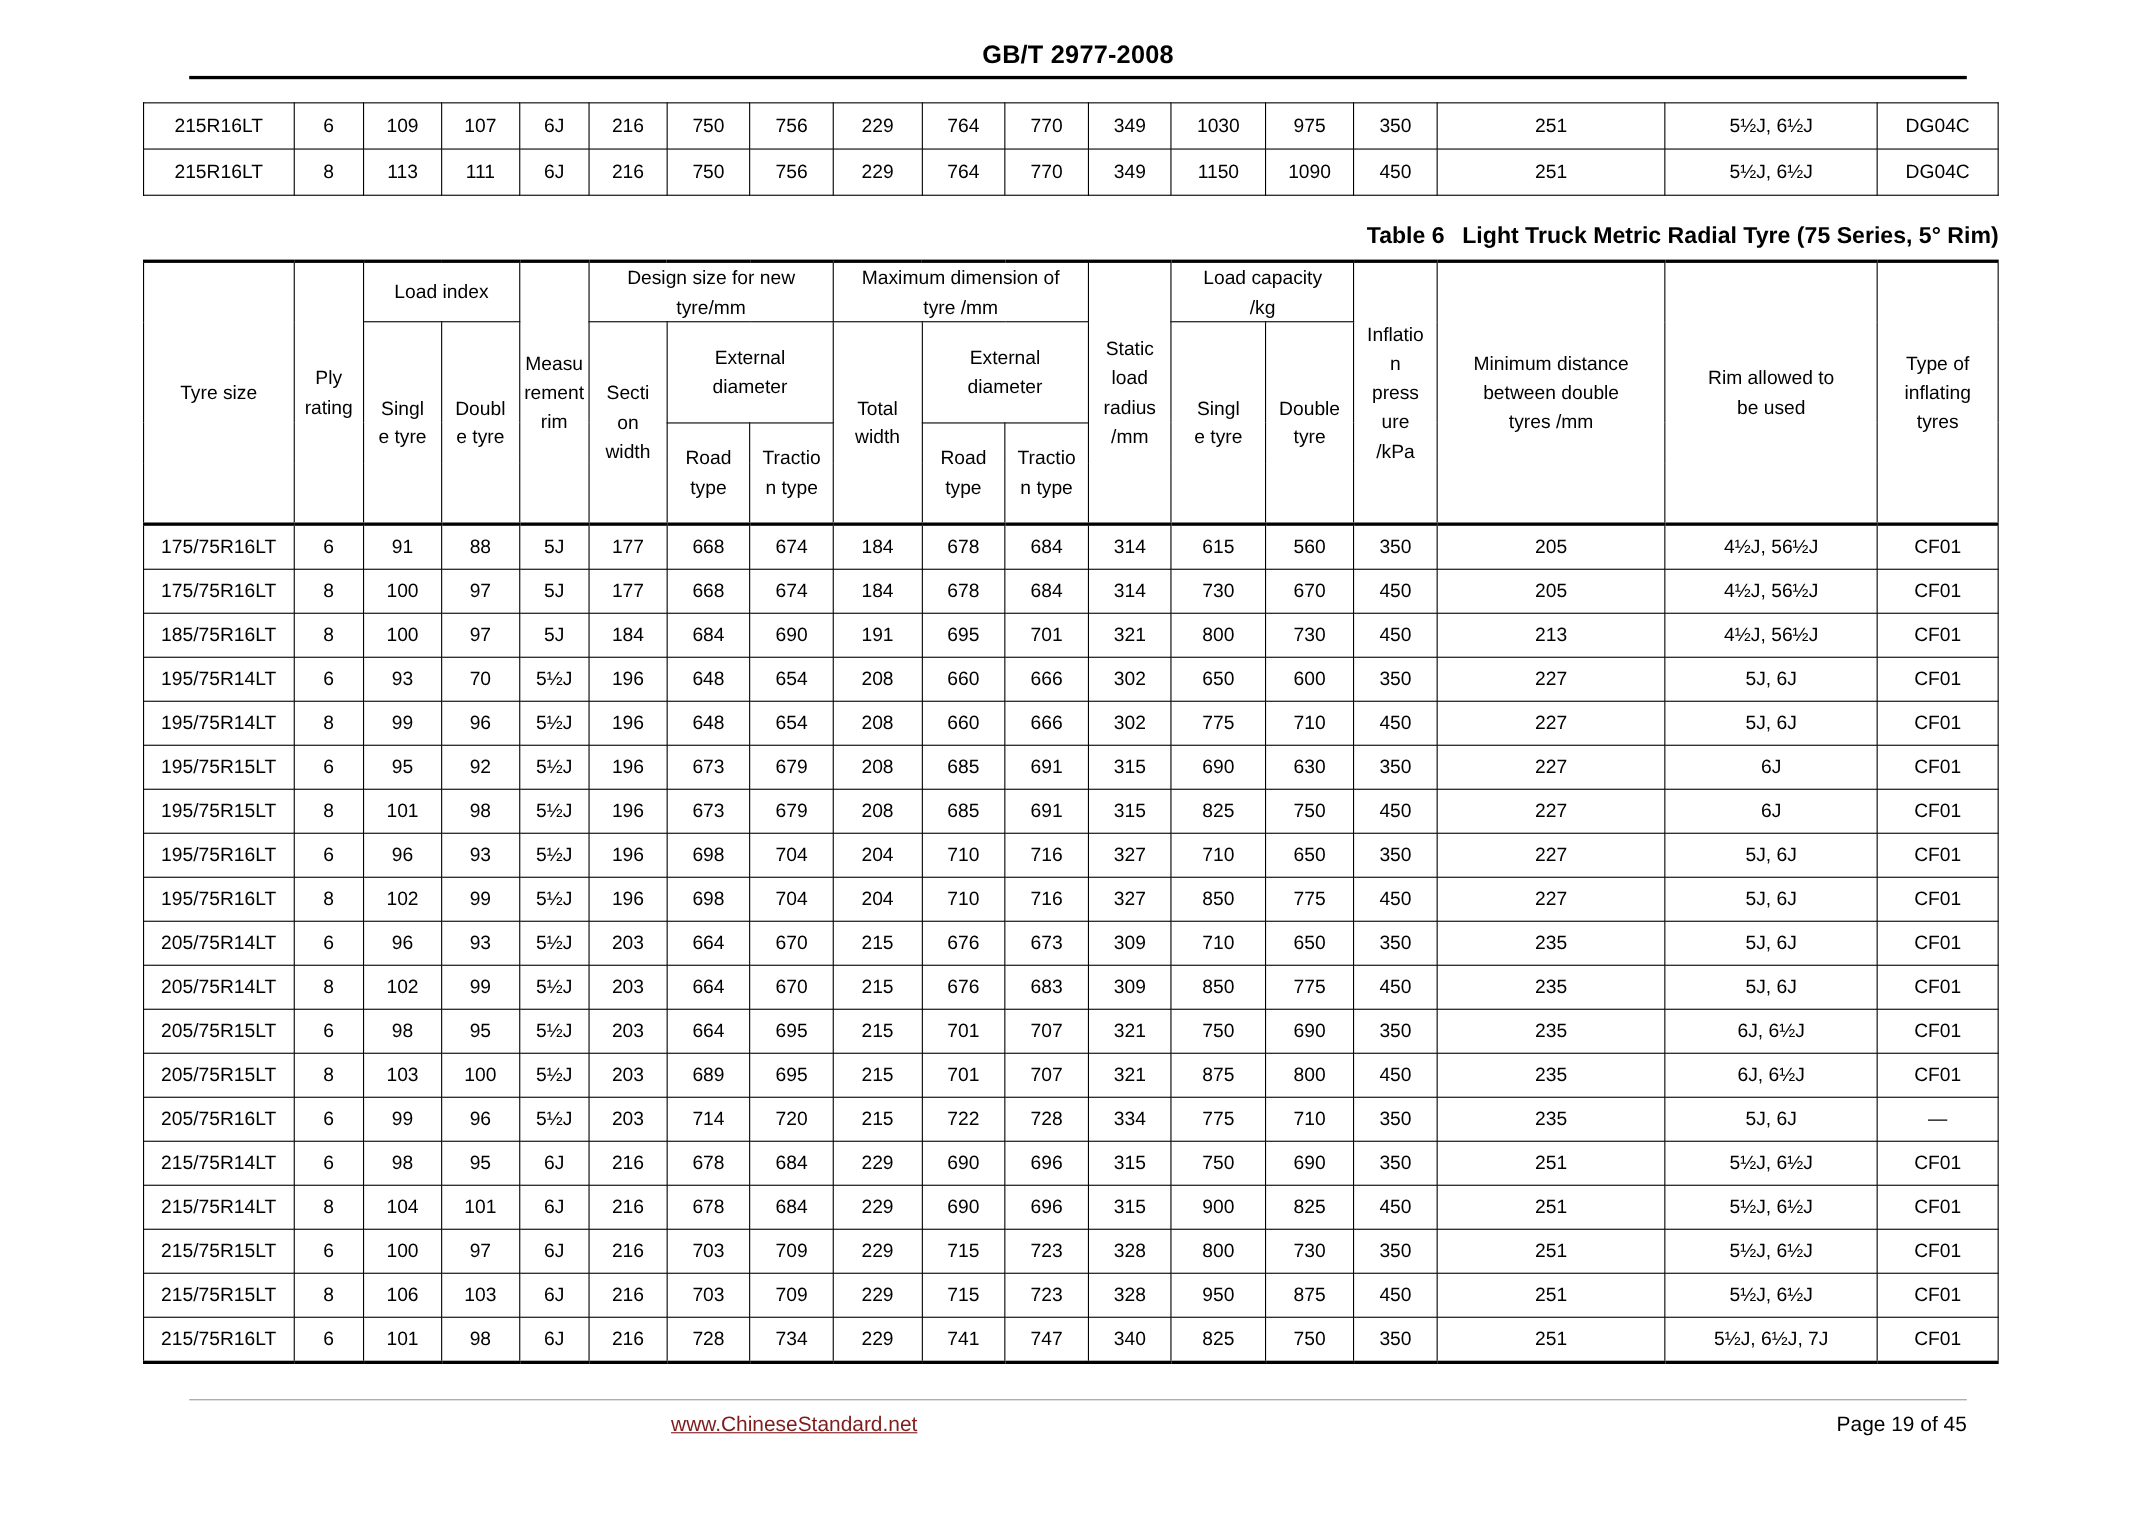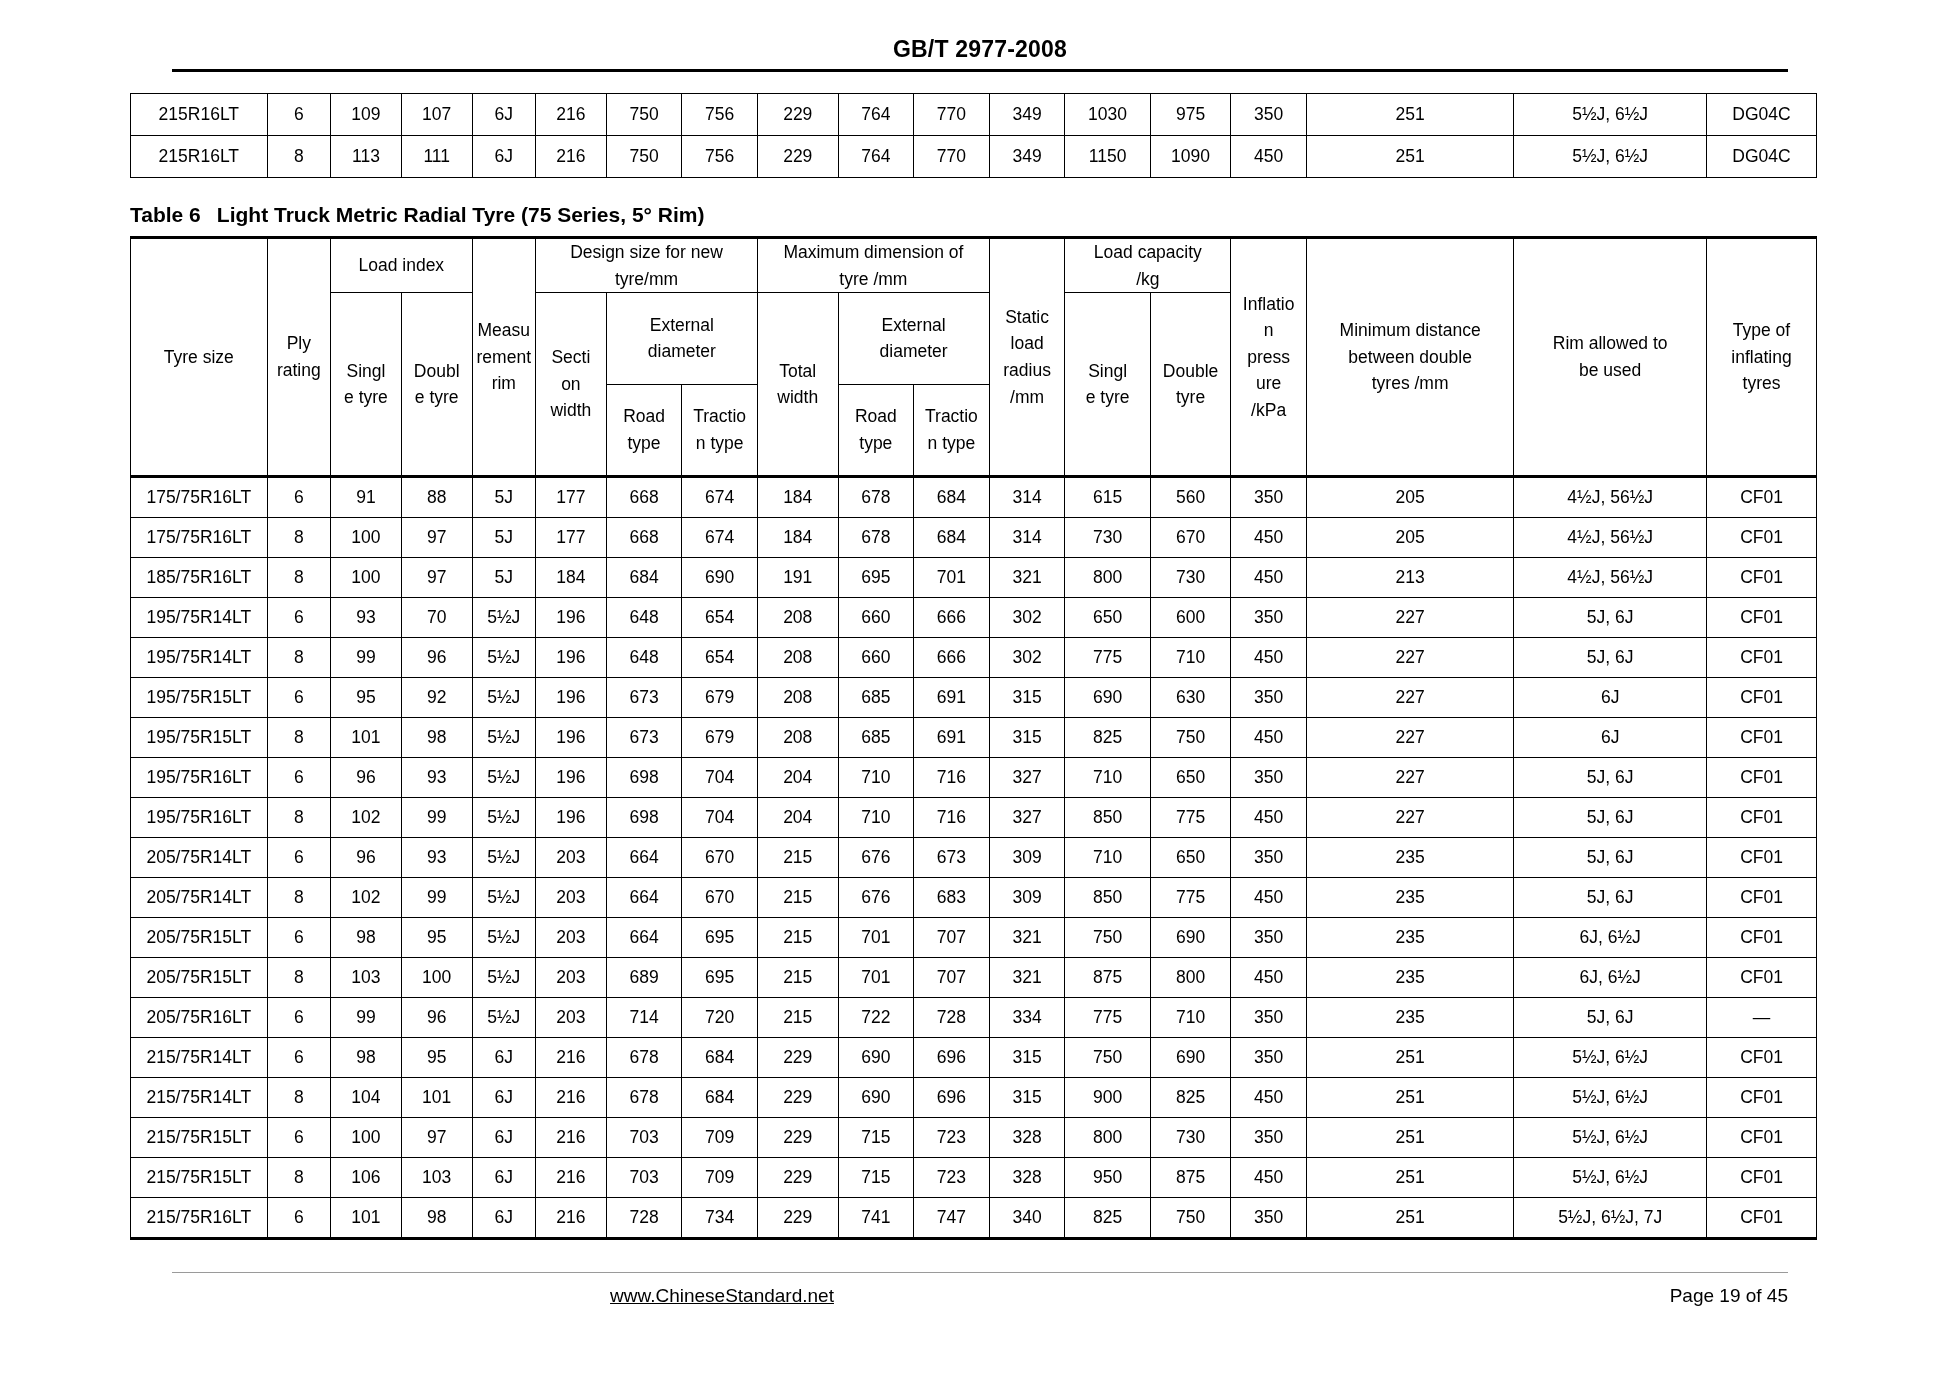--- a/index.html
+++ b/index.html
@@ -73,21 +73,21 @@
     width: 1687px;
   }
   .tbl-cont td { height: 41px; }
 
   
   .caption {
     position: absolute;
     left: 130px;
     top: 203px;
     width: 1687px;
-    text-align: left;
+    text-align: right;
     font-size: 21px;
     font-weight: bold;
   }
   .caption .cap-num { margin-right: 16px; }
 
   
   .tbl-main {
     position: absolute;
     left: 130px;
     top: 236px;
@@ -118,21 +118,21 @@
     top: 1285px;
     width: 1616px;
     height: 34px;
     font-size: 19px;
   }
   .footer .site {
     position: absolute;
     left: 0;
     width: 1100px;
     text-align: center;
-    color: #000000;
+    color: #7f1d1d;
     text-decoration: underline;
     cursor: pointer;
   }
   .footer .pageno {
     position: absolute;
     right: 0;
     text-align: right;
   }
   .footer .pageno b { font-weight: normal; }
 </style>

